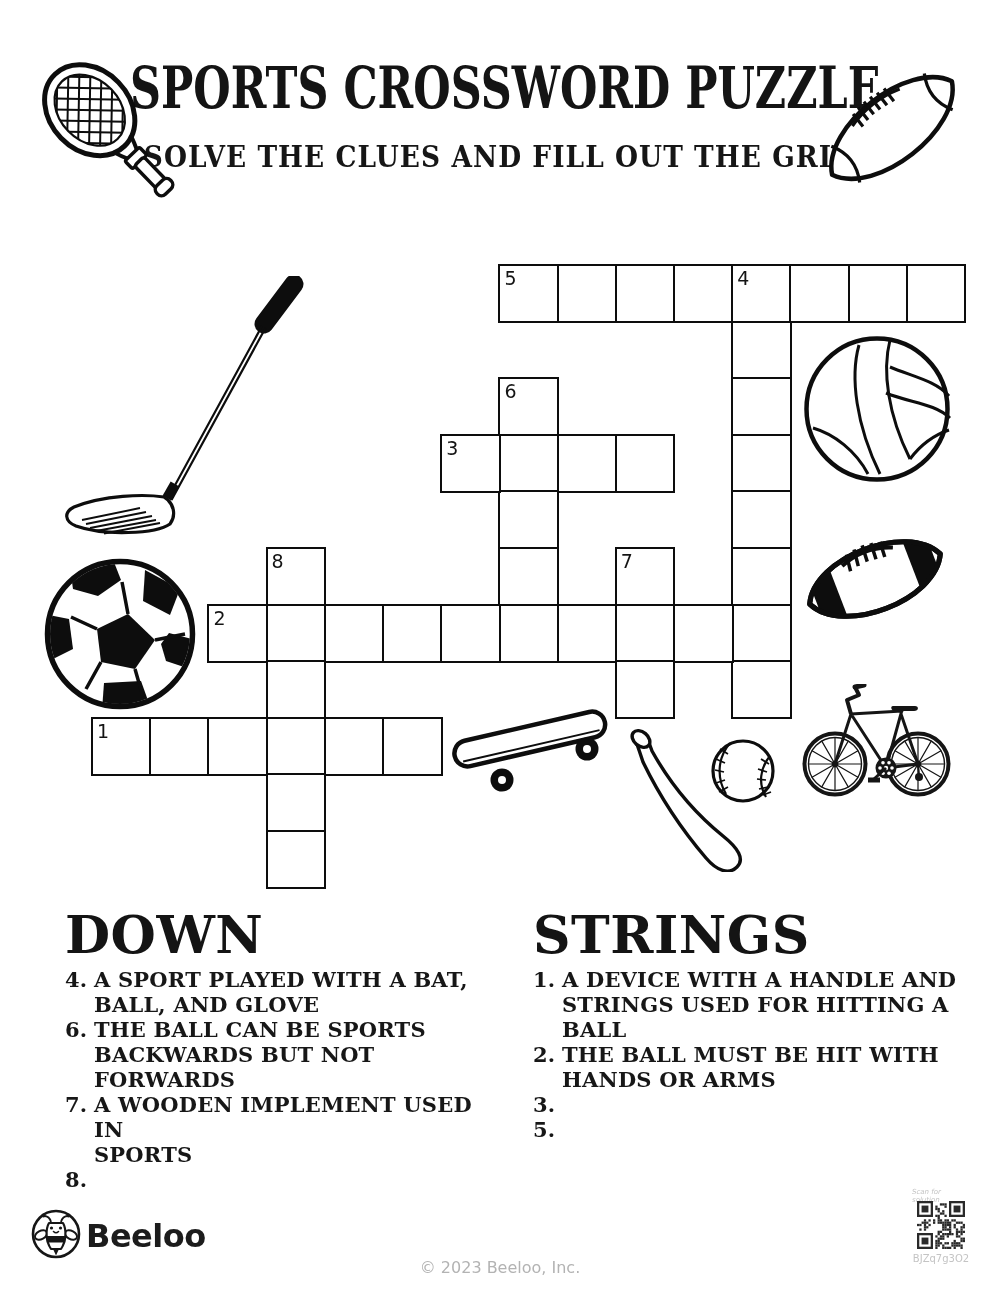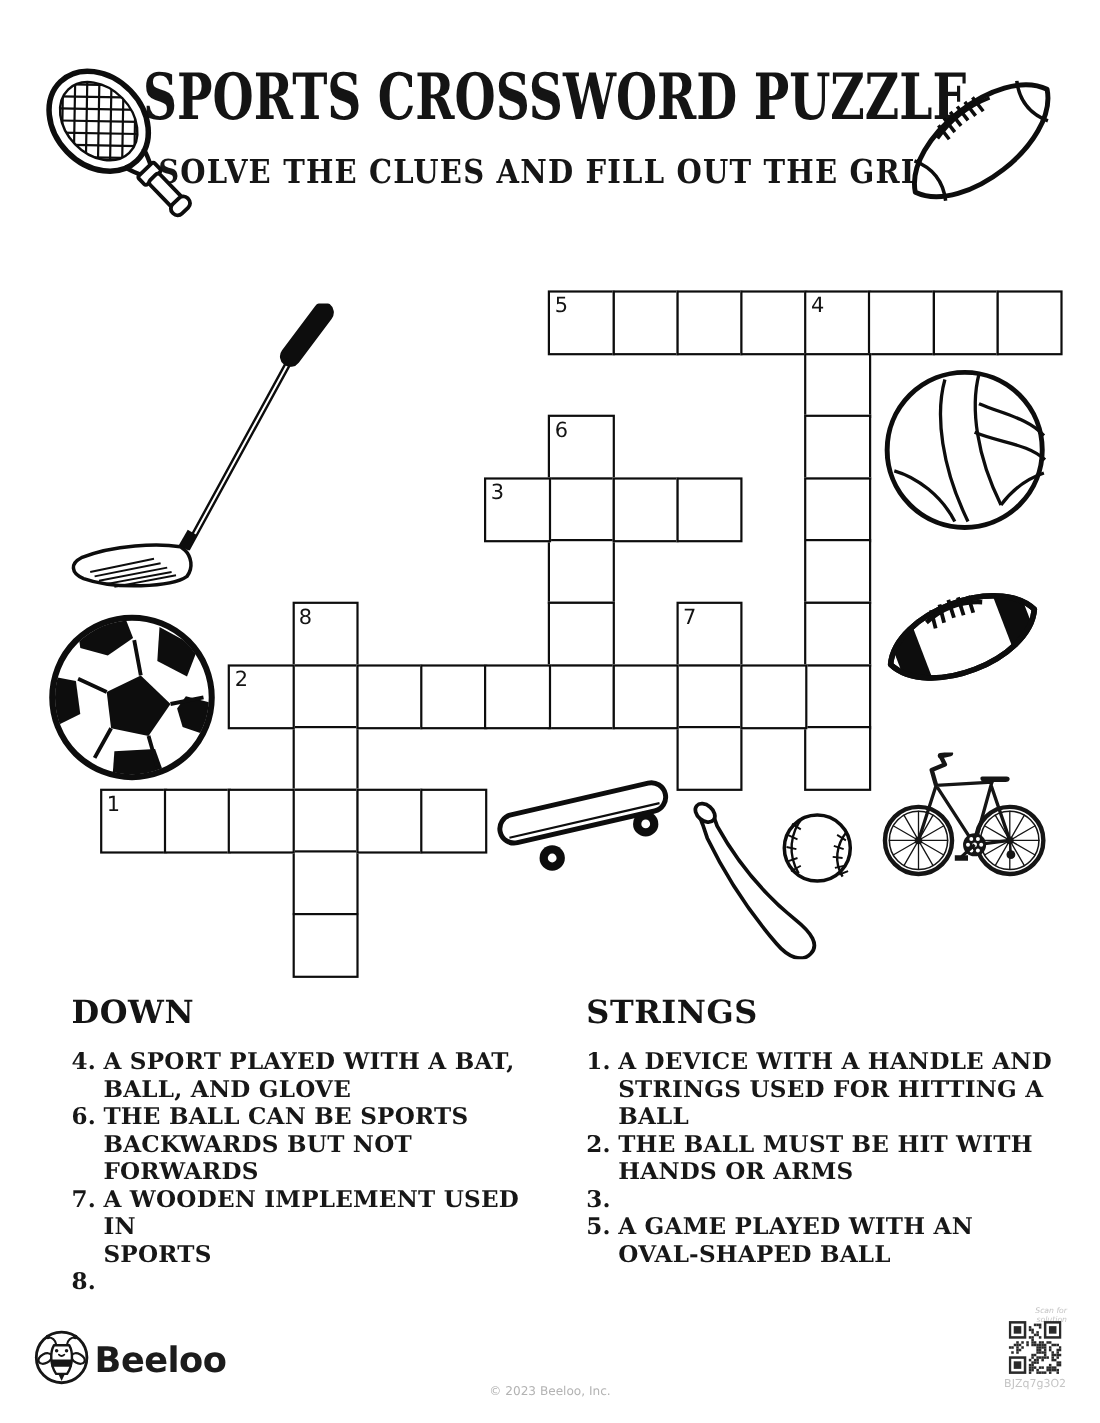--- a/index.html
+++ b/index.html
@@ -12,33 +12,33 @@
   .subtitle{left:0;right:0;top:140px;text-align:center;font-size:30px;line-height:34px;
          font-weight:bold;letter-spacing:1.2px;transform:scaleX(0.88);color:#161616;white-space:nowrap;}
   
   #cw{position:absolute;}
   .cw-cell{position:absolute;background:#fff;border:2.5px solid #0d0d0d;border-style:solid;
            box-sizing:border-box;}
   .cw-num{position:absolute;left:4px;top:1px;font-family:"DejaVu Sans",sans-serif;
           font-size:19px;color:#141414;}
   
   .clues{position:absolute;top:898px;}
-  .clues h2{margin:0 0 10px 0;font-size:29px;line-height:44px;letter-spacing:0.5px;color:#141414;}
+  .clues h2{margin:15px 0 10px 0;font-size:52px;line-height:44px;letter-spacing:0.5px;color:#141414;}
   .clue{display:flex;gap:5px;font-size:21px;line-height:25px;font-weight:bold;
         letter-spacing:0.2px;color:#171717;}
   .clue .num{min-width:24px;}
   .clue .txt{white-space:pre-line;}
   #clues-down{left:65px;width:440px;}
   #clues-across{left:533px;width:450px;}
   
   .brand-text{left:86px;top:1218px;font-family:"DejaVu Sans",sans-serif;font-weight:bold;
               font-size:32px;line-height:36px;letter-spacing:-0.5px;color:#1c1c1c;}
   .copyright{left:0;right:0;top:1258px;text-align:center;font-family:"DejaVu Sans",sans-serif;
-             font-size:11px;color:#b3b3b3;}
-  .qr-label{left:912px;top:1188px;width:58px;text-align:right;font-family:"DejaVu Sans",sans-serif;
+             font-size:16px;color:#b3b3b3;}
+  .qr-label{left:912px;top:1188px;width:58px;text-align:left;font-family:"DejaVu Sans",sans-serif;
             font-size:7px;color:#c4c4c4;font-style:italic;}
   .qr-id{left:910px;top:1253px;width:62px;text-align:center;font-family:"DejaVu Sans",sans-serif;
          font-size:10px;color:#c4c4c4;}
   svg{display:block;}
 </style>
 </head>
 <body>
 
 <div id="page">
 
@@ -291,22 +291,20 @@
     <div class="clue">
       <span class="num">2.</span>
       <span class="txt">THE BALL MUST BE HIT WITH
 HANDS OR ARMS</span>
     </div>
     <div class="clue">
       <span class="num">3.</span>
     </div>
     <div class="clue">
       <span class="num">5.</span>
-      <span class="txt">A GAME PLAYED WITH AN
-OVAL-SHAPED BALL</span>
     </div>
   </div>
 
   <svg class="abs" style="left:30px;top:1208px;" width="52" height="52" viewBox="0 0 52 52">
     <circle cx="26" cy="26" r="23" fill="none" stroke="#161616" stroke-width="2.6"></circle>
     <g stroke="#161616" fill="none">
       <path d="M21,14 C20,10 17,8 14,8 M31,14 C32,10 35,8 38,8" stroke-width="1.8"></path>
       <circle cx="13.5" cy="7.5" r="2" fill="#161616" stroke="none"></circle>
       <circle cx="38.5" cy="7.5" r="2" fill="#161616" stroke="none"></circle>
       <ellipse cx="11" cy="27" rx="6.5" ry="4.2" transform="rotate(-28 11 27)" fill="#fff" stroke-width="2"></ellipse>

